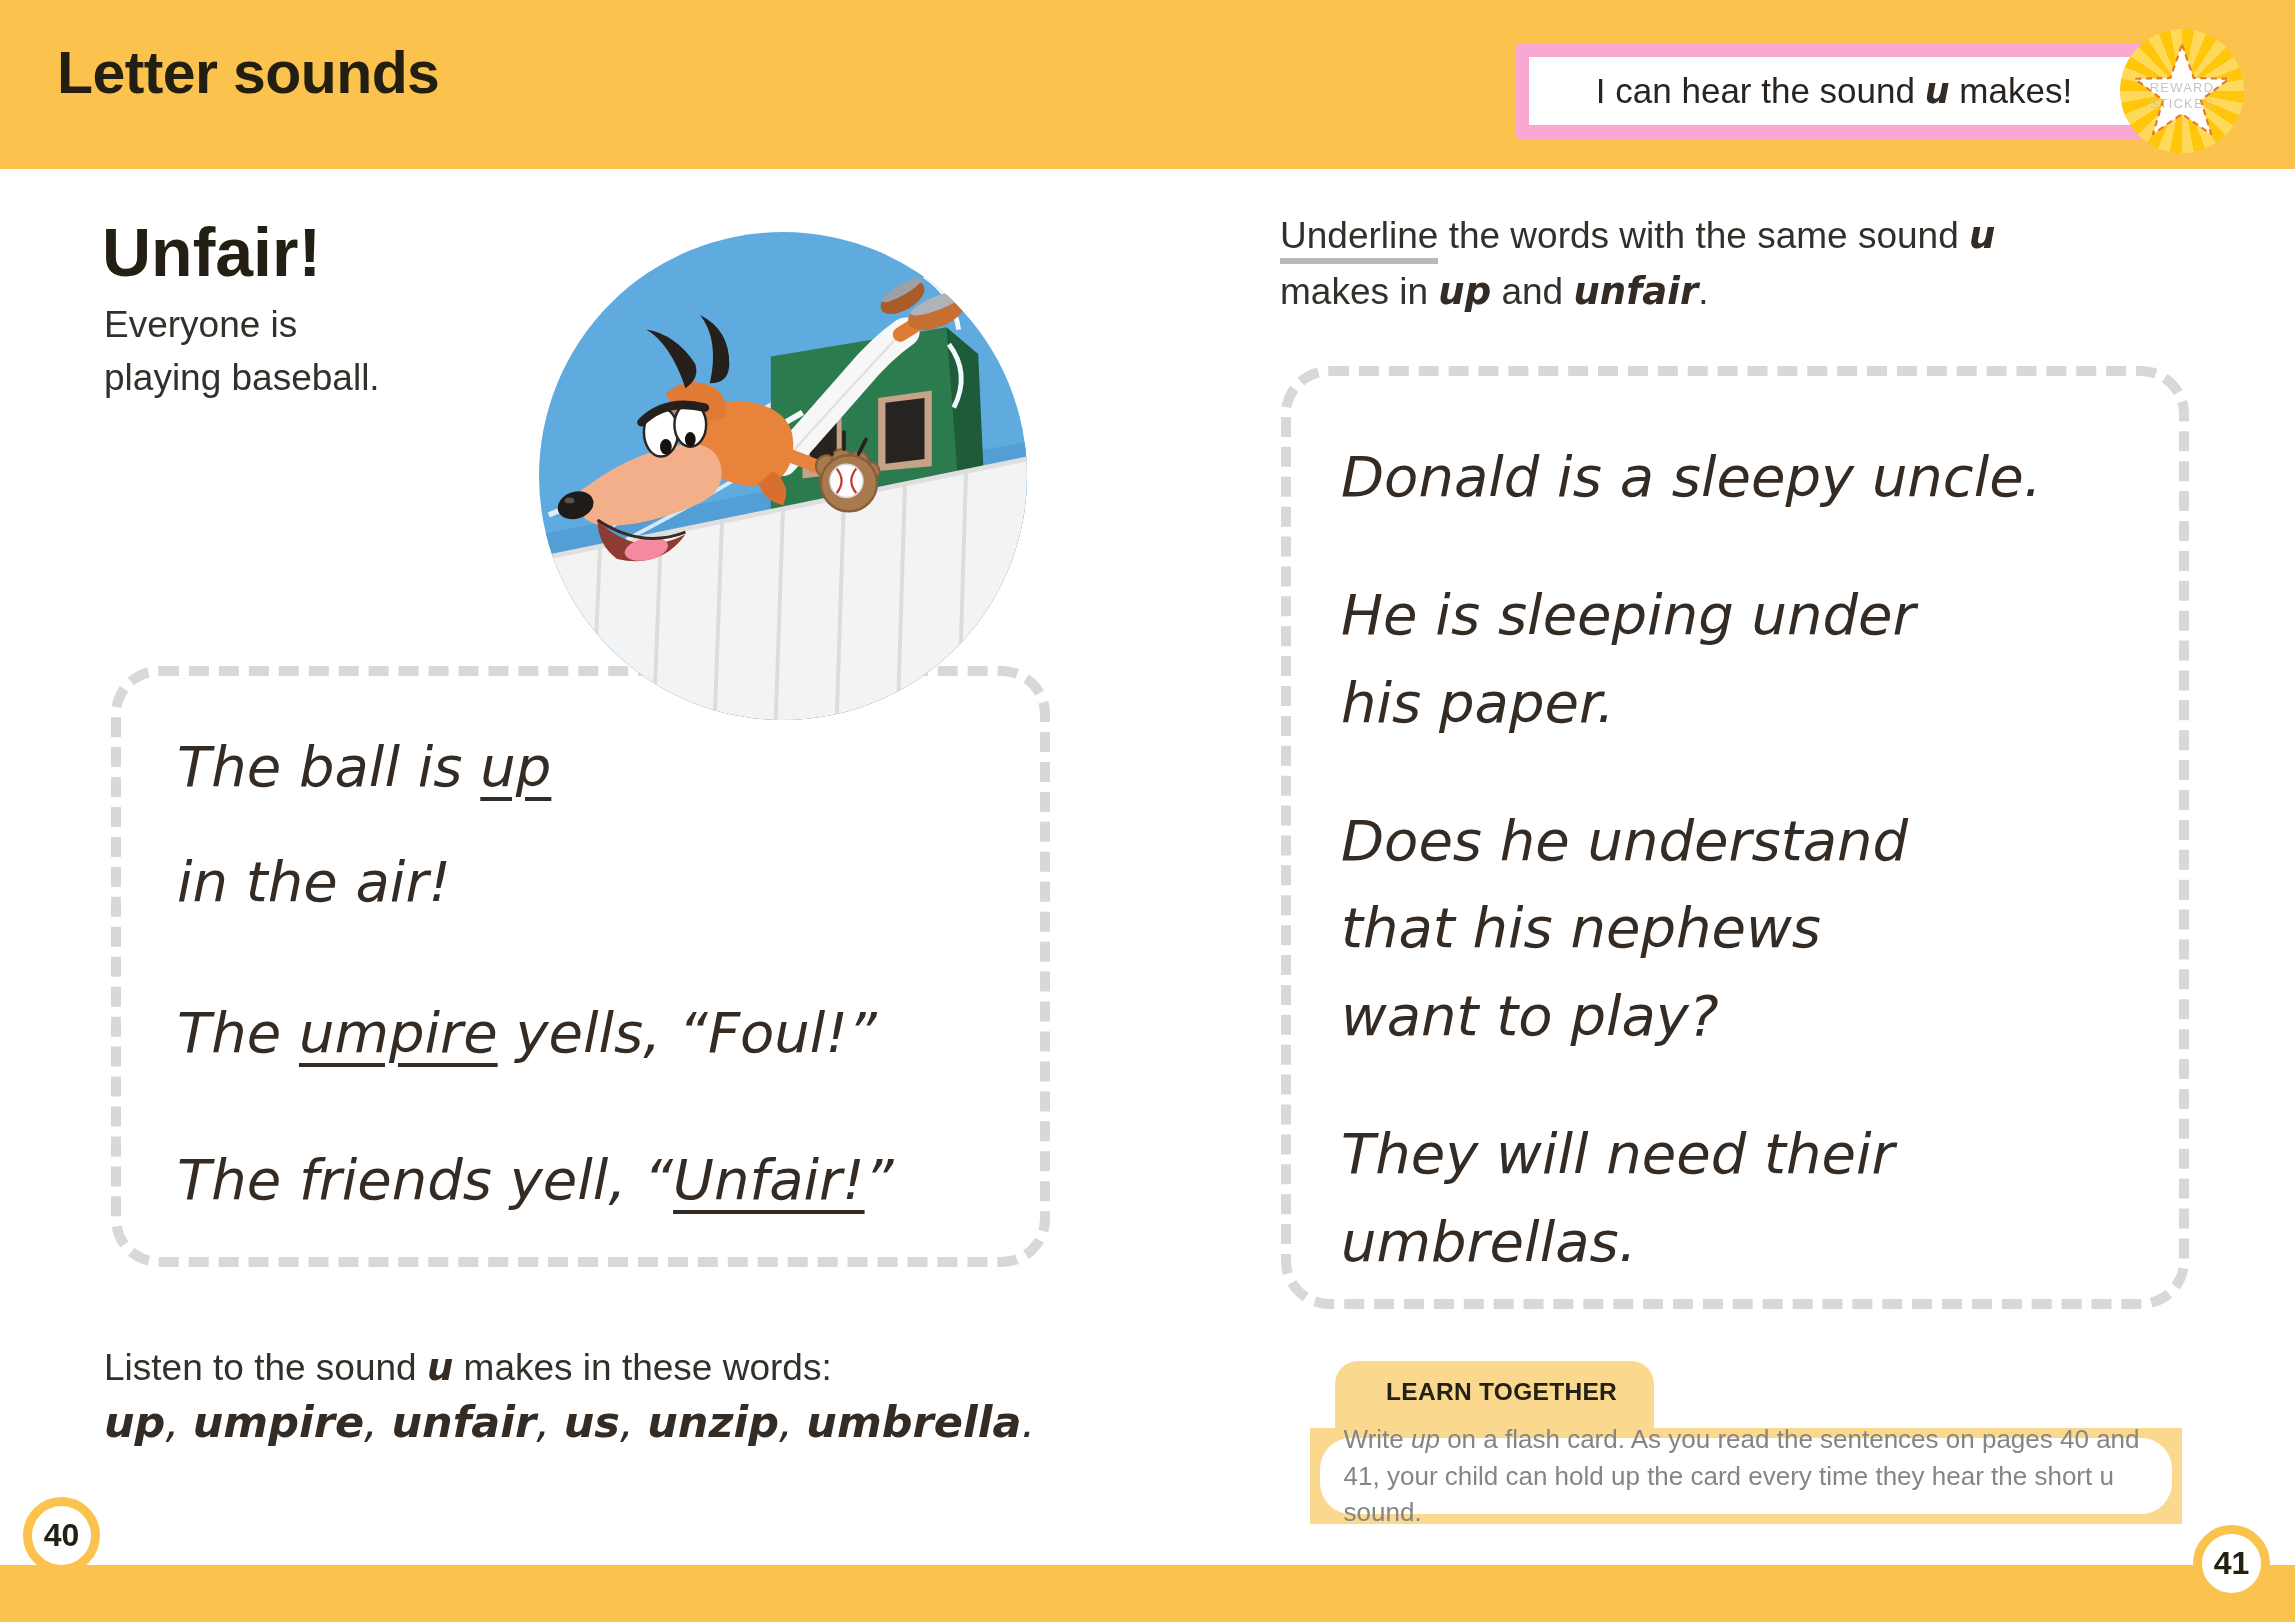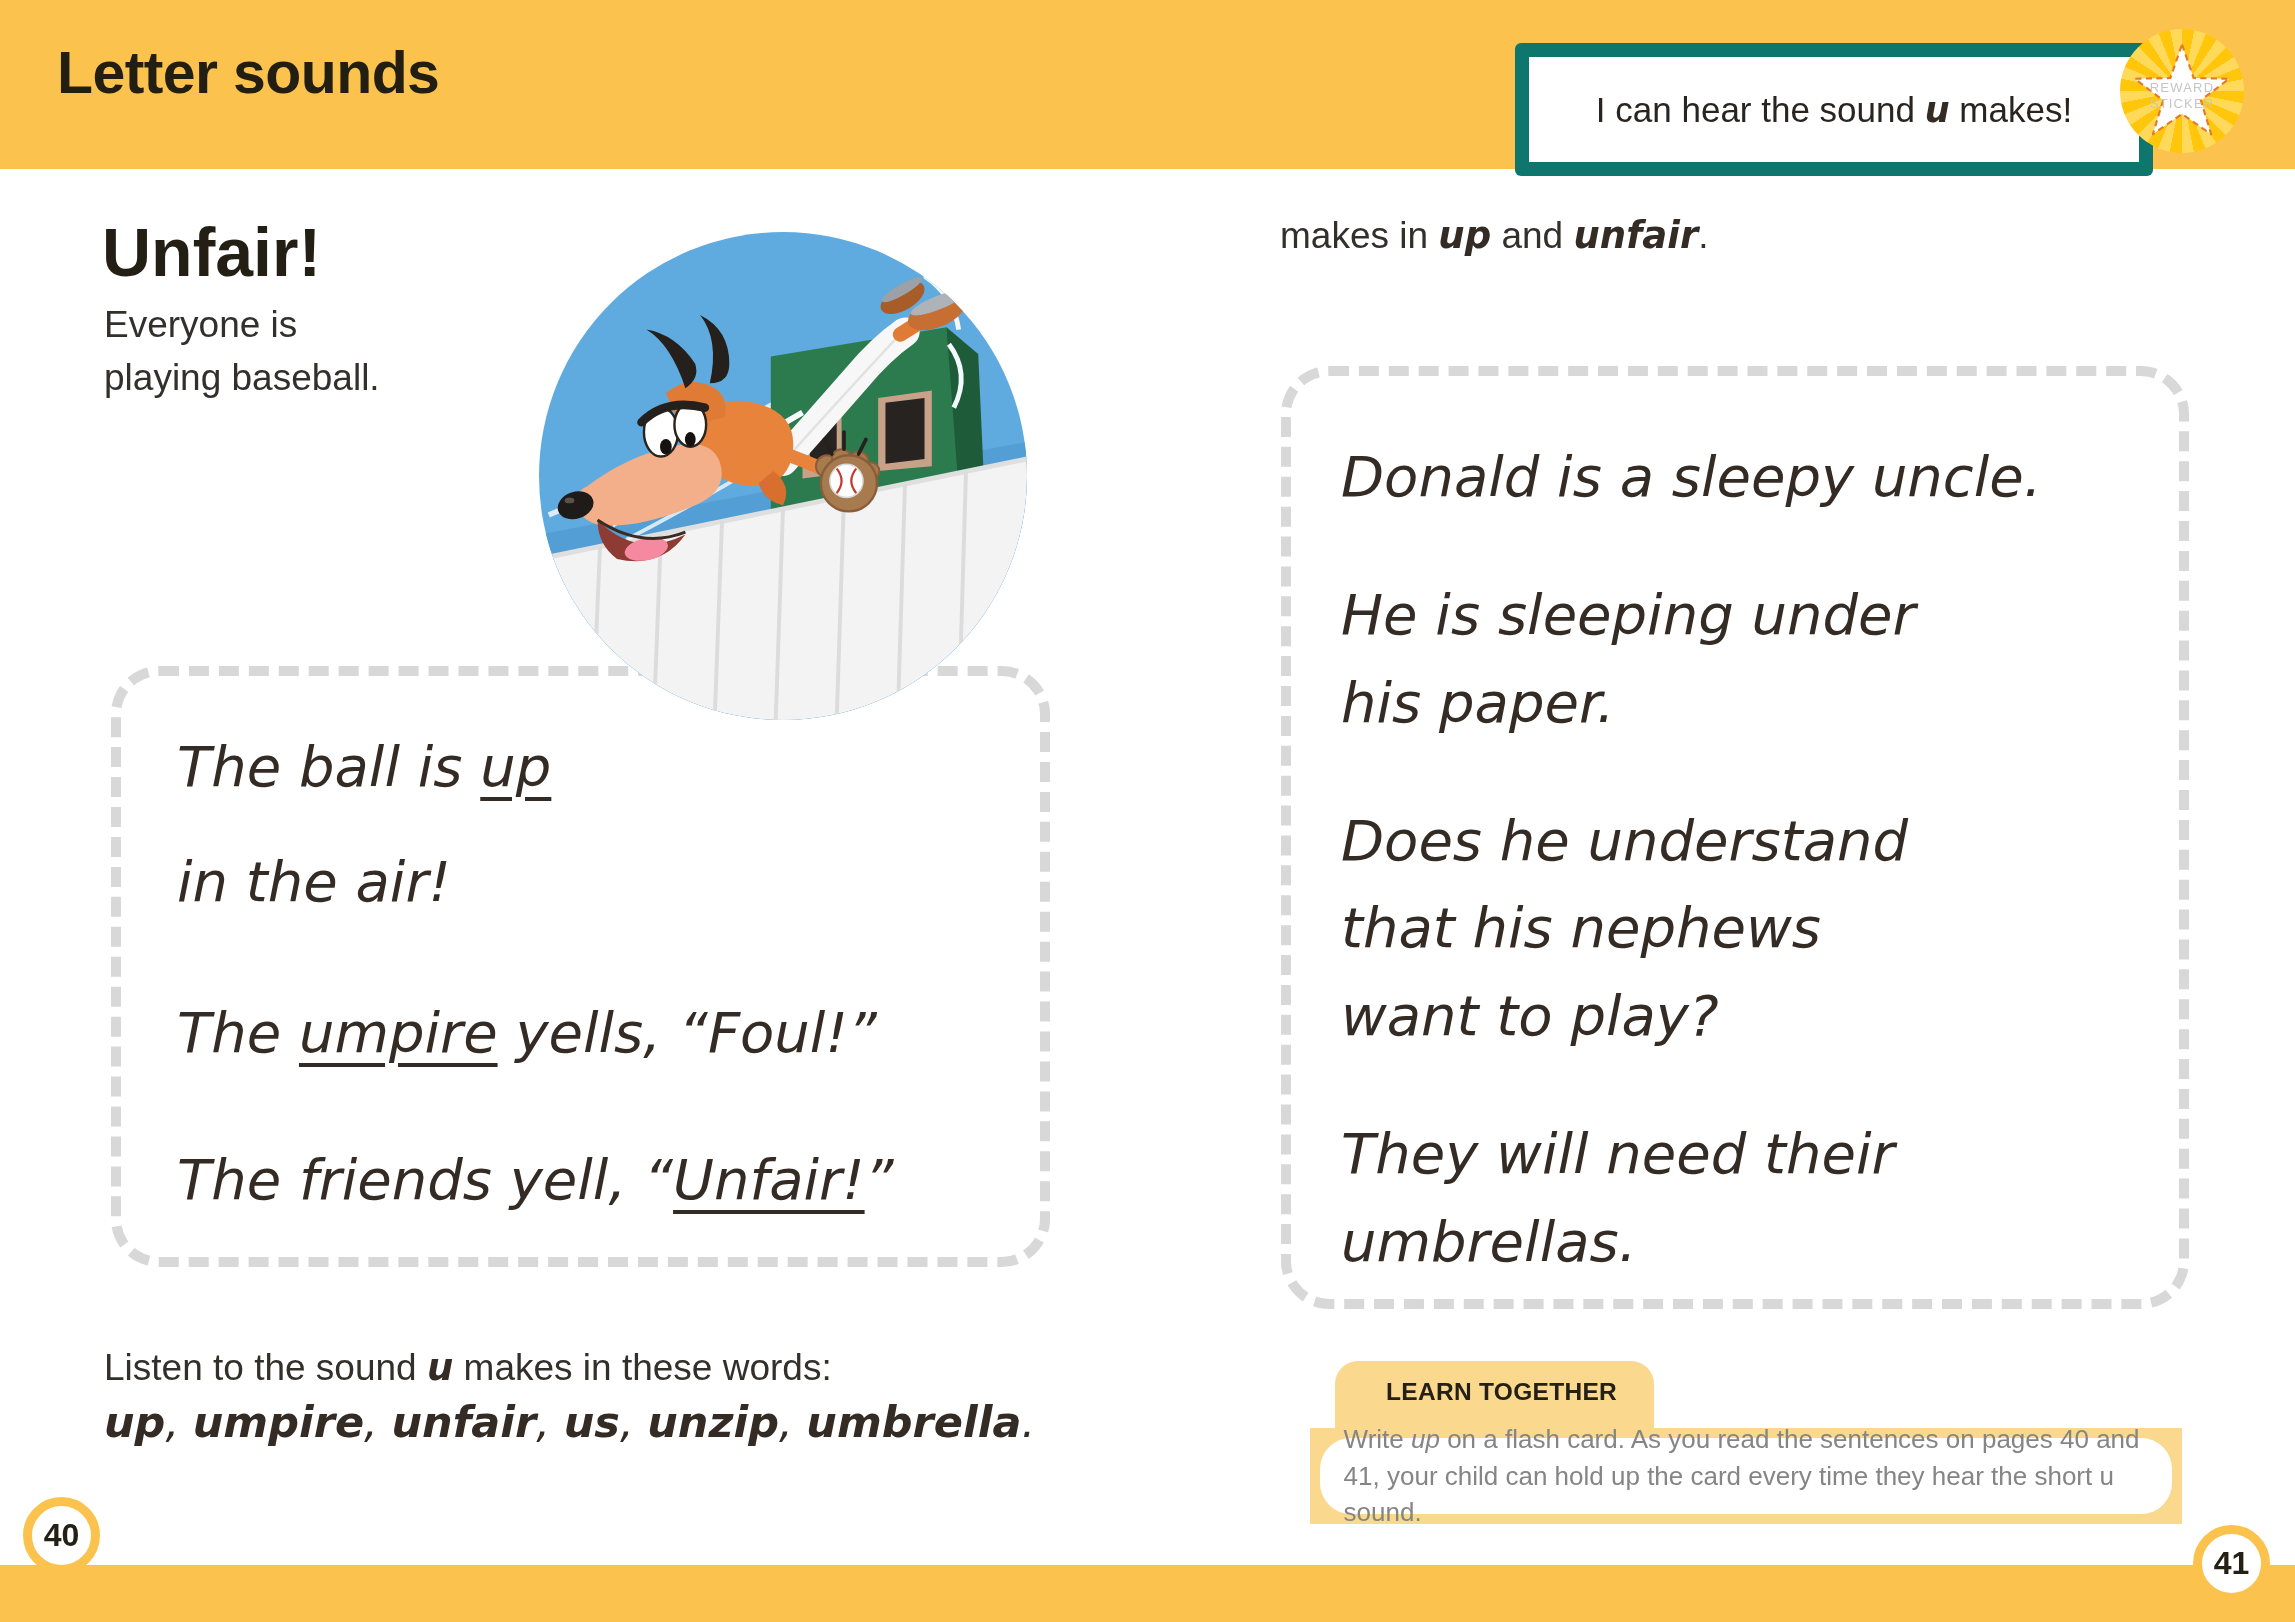--- a/index.html
+++ b/index.html
@@ -6,22 +6,22 @@
   #spread{position:relative;width:2295px;height:1623px;overflow:hidden;background:#ffffff;
           font-family:"Liberation Sans",sans-serif;color:#2a2622;}
 
   
   .topbar{position:absolute;left:0;top:0;width:2295px;height:169px;background:#fbc34d;}
   .bottombar{position:absolute;left:0;bottom:0;width:2295px;height:58px;background:#fbc34d;}
   .page-title{position:absolute;left:57px;top:39px;margin:0;font-size:59px;font-weight:700;
               letter-spacing:-0.6px;color:#221f12;}
 
   
-  .reward-badge{position:absolute;left:1515px;top:43px;width:638px;height:133px;
-                background:#0f766e;border-radius:6px;}
+  .reward-badge{position:absolute;left:1515px;top:43px;width:638px;height:96px;
+                background:#f9a8d4;border-radius:6px;}
   .reward-badge .inner{position:absolute;inset:14.3px;background:#ffffff;display:flex;
                        align-items:center;justify-content:center;}
   .reward-badge p{margin:0;font-size:35px;color:#2a2420;white-space:nowrap;}
 
   .sticker{position:absolute;left:2120px;top:29px;width:124px;height:124px;border-radius:50%;
            background:repeating-conic-gradient(from -11deg,#ffd95a 0deg 11.25deg,#ffc60b 11.25deg 22.5deg);}
   .sticker svg{position:absolute;inset:0;width:100%;height:100%;}
   .sticker .label{position:absolute;left:0;top:51px;width:100%;text-align:center;
                   font-size:13px;line-height:1.25;letter-spacing:1.2px;color:#c6c6c6;font-weight:400;}
   .sticker .label span{display:block;}
@@ -215,20 +215,21 @@
       <span class="l2 hand"><span class="hb">up</span><span>, </span><span class="hb">umpire</span><span>, </span><span class="hb">unfair</span><span>, </span><span class="hb">us</span><span>, </span><span class="hb">unzip</span><span>, </span><span class="hb">umbrella</span><span>.</span></span>
     </p>
 
     <div class="pagenum" id="pagenum-40">
       <span>40</span>
     </div>
   </section>
 
   <section>
     <p class="instruction">
+      <span class="line"><span class="gul">Underline</span><span> the words with the same sound </span><span class="hb">u</span></span>
       <span class="line"><span>makes in </span><span class="hb">up</span><span> and </span><span class="hb">unfair</span><span>.</span></span>
     </p>
 
     <div class="dashed-box" id="exercise-box">
       <p>Donald is a sleepy uncle.</p>
       <p>He is sleeping under<br>his paper.</p>
       <p>Does he understand<br>that his nephews<br>want to play?</p>
       <p>They will need their<br>umbrellas.</p>
     </div>
 

